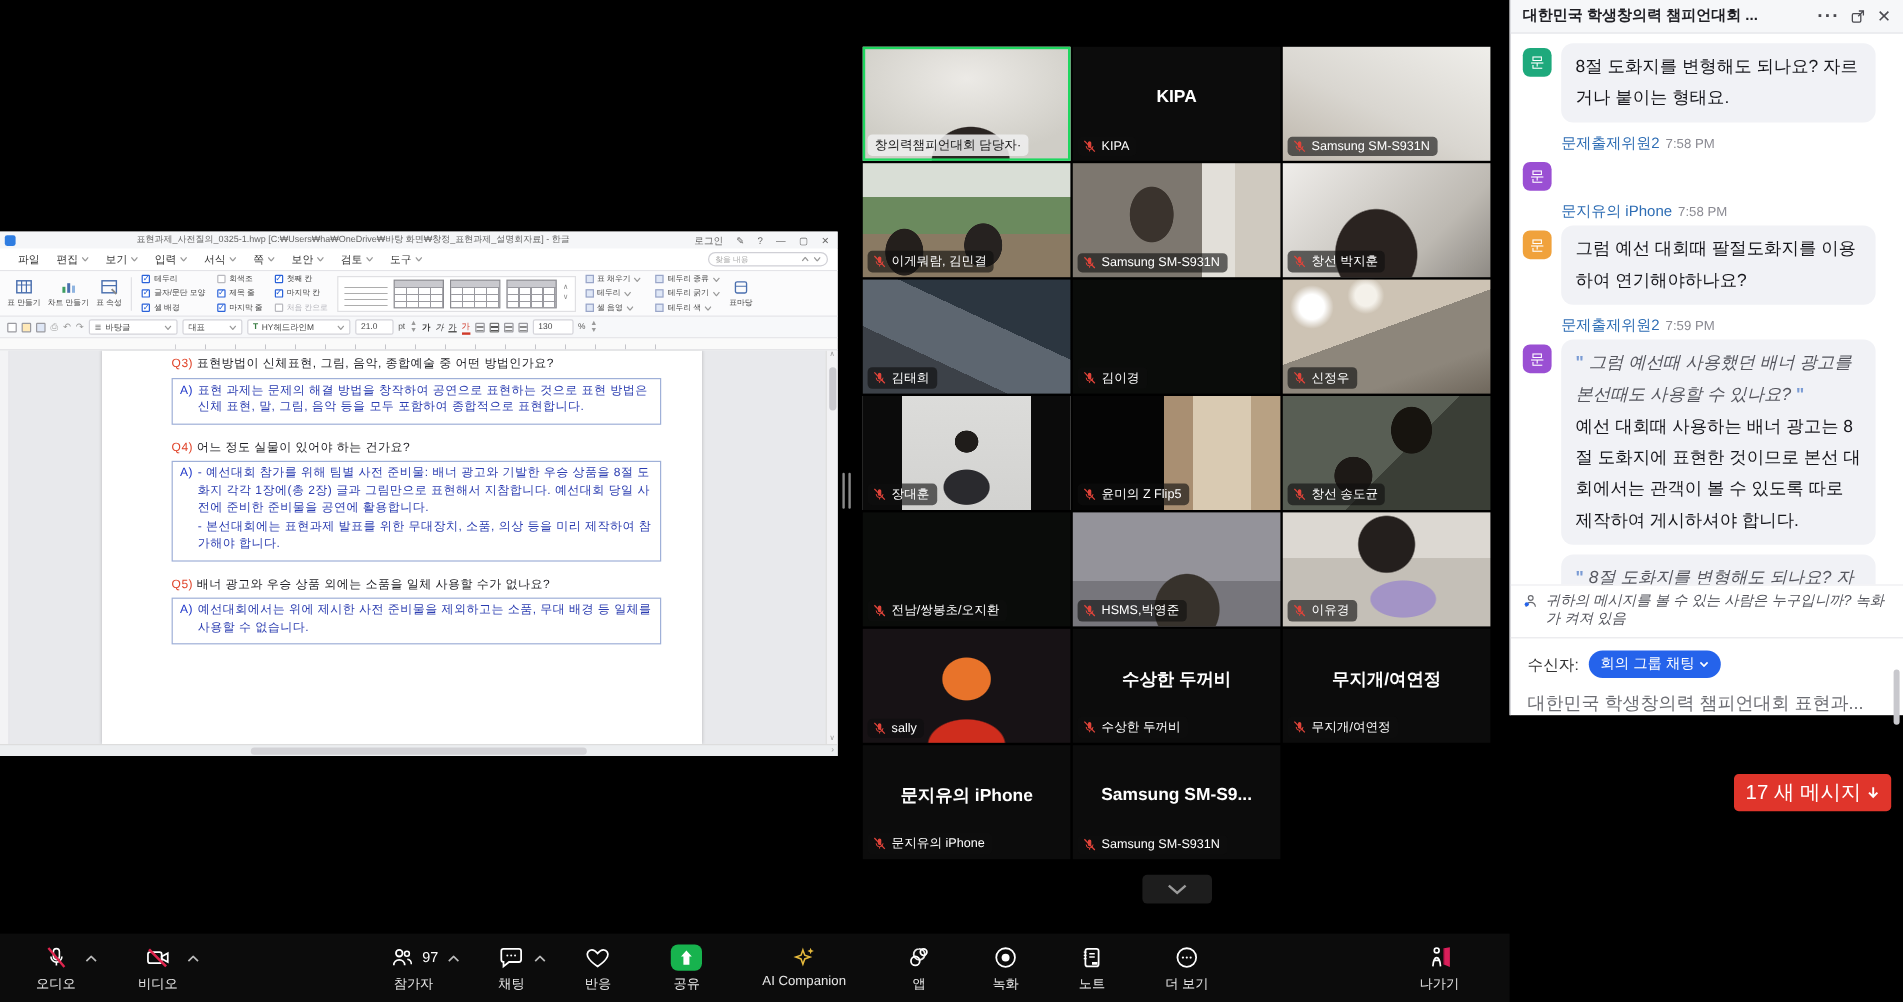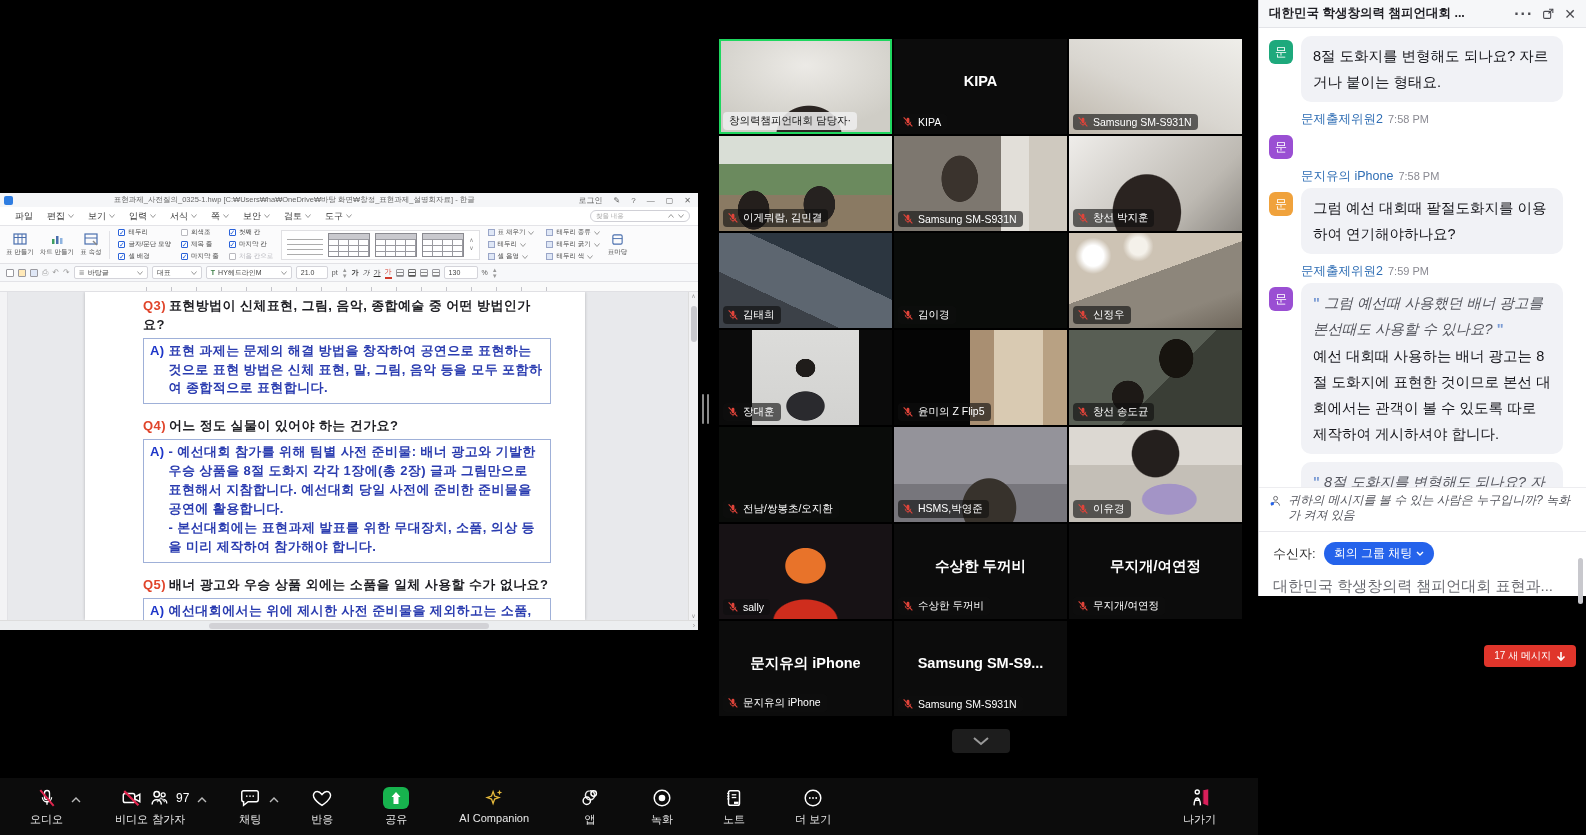--- a/index.html
+++ b/index.html
@@ -39,21 +39,21 @@
   .doc-fmt{height:18px;background:#f7f8fa;border-bottom:1px solid #e3e3e7;display:flex;align-items:center;gap:4px;padding:0 6px;font-size:7px;color:#555;flex:none;}
   .mini-ic{width:8px;height:8px;border:1px solid #9a9aa0;border-radius:1px;background:#fff;flex:none;}
   .mini-tx{color:#999;font-size:8px;}
   .fmt-dd{height:13px;border:1px solid #d4d4da;background:#fff;border-radius:2px;display:flex;align-items:center;padding:0 4px;gap:3px;color:#444;white-space:nowrap;}
   .fmt-ga{font-weight:bold;color:#333;}
   .doc-ruler{height:10px;background:#fafafa;border-bottom:1px solid #e0e0e4;position:relative;flex:none;}
   .ruler-ticks{position:absolute;left:146px;width:406px;top:0;bottom:0;background:repeating-linear-gradient(90deg,#c4c4ca 0 1px,transparent 1px 25px);background-size:100% 45%;background-position:0 100%;background-repeat:no-repeat;}
   .doc-canvas{position:relative;flex:1;background:#e8e9ec;overflow:hidden;}
   .vruler{position:absolute;left:0;top:0;bottom:10px;width:8px;background:#f3f3f5;border-right:1px solid #e2e2e6;}
   .page{position:absolute;left:85px;top:0;width:500px;bottom:10px;background:#fff;box-shadow:0 0 3px rgba(0,0,0,.22);}
-  .qa{padding:5px 34px 0 58px;font-size:13px;line-height:1.45;font-weight:bold;letter-spacing:.4px;}
+  .qa{padding:5px 34px 0 58px;font-size:10px;line-height:1.45;font-weight:normal;letter-spacing:.4px;}
   .qa-block{margin-bottom:13px;}
   .q-line{color:#1d1d22;}
   .q-label{color:#e0442a;margin-right:3px;}
   .a-box{border:1px solid #9fb0d8;margin-top:3px;padding:3px 6px 4px;color:#2a3cb0;display:flex;gap:4px;}
   .a-label{color:#1d35c9;flex:none;}
   .a-lines div{margin-bottom:1px;}
   .vscroll{position:absolute;right:0;top:0;width:10px;bottom:10px;background:#f2f2f4;border-left:1px solid #ddd;}
   .vthumb{position:absolute;top:14px;left:2px;width:6px;height:36px;background:#c9c9ce;border-radius:3px;}
   .vs-a{position:absolute;left:0;right:0;text-align:center;font-size:6px;color:#999;line-height:1;}
   .hscroll{position:absolute;left:0;right:0;bottom:0;height:10px;background:#eceef0;border-top:1px solid #ddd;}
@@ -86,21 +86,21 @@
   .v-room-right{background:linear-gradient(90deg,#050505 0 44%,#a98f72 44% 58%,#d9cab2 58% 86%,#b8a183 86%);}
   .v-two-people{background:radial-gradient(28px 32px at 62% 30%,#17140f 60%,transparent 62%),radial-gradient(26px 26px at 34% 70%,#1d1916 60%,transparent 62%),linear-gradient(135deg,#585e54 0 55%,#3a3e36 55%);}
   .v-person-gray{background:radial-gradient(46px 50px at 55% 85%,#37322c 58%,transparent 60%),linear-gradient(180deg,#94939a 0 60%,#77767c 60%);}
   .v-desk{background:radial-gradient(46px 26px at 58% 76%,#a394c6 58%,transparent 61%),radial-gradient(42px 42px at 50% 28%,#241f1d 55%,transparent 58%),linear-gradient(180deg,#dcd8d2 0 40%,#c4bfb7 40%);}
   .v-fox{background:radial-gradient(34px 30px at 50% 44%,#e8732a 58%,transparent 61%),radial-gradient(54px 36px at 50% 102%,#cf2d1d 58%,transparent 61%),#171215;}
   .grid-more{position:absolute;left:952px;top:729px;width:58px;height:24px;background:#1d1d1d;border-radius:4px;display:flex;align-items:center;justify-content:center;}
 
   
   .toolbar{position:absolute;left:0;bottom:0;width:1258px;height:57px;background:#0c0c0c;display:flex;align-items:center;}
   .tb-left{display:flex;gap:52px;padding-left:30px;flex:none;}
-  .tb-center{display:flex;gap:50px;flex:1;}
+  .tb-center{display:flex;gap:50px;justify-content:center;flex:1;}
   .tb-right{display:flex;padding-right:42px;flex:none;}
   .tb-item{position:relative;display:flex;flex-direction:column;align-items:center;gap:3px;color:#e8e8e8;font-size:11px;white-space:nowrap;}
   .tb-top{height:22px;display:flex;align-items:center;gap:4px;}
   .tb-chev{position:absolute;right:-18px;top:6px;}
   .tb-badge{color:#fff;font-size:12px;margin-left:2px;}
   .share-box{width:26px;height:22px;background:#17b34e;border-radius:6px;display:flex;align-items:center;justify-content:center;}
 
   
   .chat{position:absolute;left:1258px;top:0;width:328px;height:596px;background:#fff;border-left:1px solid #cfcfd4;display:flex;flex-direction:column;}
   .chat-header{height:28px;background:#f6f7f9;border-bottom:1px solid #e3e4e8;display:flex;align-items:center;padding:0 10px;gap:9px;flex:none;}
@@ -108,21 +108,21 @@
   .ch-ic{color:#4a4a50;display:flex;align-items:center;}
   .chat-msgs{position:relative;flex:1;overflow:hidden;padding:8px 12px 0 10px;}
   .sender-row{margin:9px 0 3px 32px;font-size:12.5px;color:#2e6db4;white-space:nowrap;}
   .msg-time{color:#8a8a92;font-size:11px;margin-left:5px;}
   .msg-row{display:flex;gap:8px;margin-bottom:8px;align-items:flex-start;}
   .avatar{width:24px;height:24px;border-radius:6px;color:#fff;font-size:12px;display:flex;align-items:center;justify-content:center;flex:none;margin-top:4px;}
   .avatar-sp{width:24px;flex:none;}
   .bubble{background:#f1f2f6;border-radius:10px;padding:7px 12px;font-size:14.5px;line-height:1.8;color:#17171c;max-width:262px;}
   .quote{font-style:italic;color:#55565e;}
   .qm{color:#7a9bd4;font-style:normal;font-weight:bold;}
-  .new-msg{position:absolute;top:645px;right:10px;background:#e0352b;color:#fff;font-size:10px;padding:4px 10px;border-radius:4px;display:flex;align-items:center;gap:5px;}
+  .new-msg{position:absolute;top:645px;right:10px;background:#e0352b;color:#fff;font-size:17px;padding:4px 10px;border-radius:4px;display:flex;align-items:center;gap:5px;}
   .privacy{display:flex;gap:6px;padding:5px 10px 7px;font-size:12px;color:#55565e;line-height:1.3;border-top:1px solid #ededf0;border-bottom:1px solid #e8e8ec;flex:none;align-items:flex-start;font-style:italic;}
   .compose{padding:10px 14px 0;flex:none;}
   .to-row{display:flex;align-items:center;gap:8px;font-size:13px;color:#333;}
   .to-pill{background:#2563eb;color:#fff;font-size:12px;padding:3px 10px;border-radius:12px;display:flex;align-items:center;gap:4px;}
   .compose-input{margin-top:12px;font-size:15px;color:#6b6c72;white-space:nowrap;overflow:hidden;}
   .chat-scroll{position:absolute;left:1578px;top:558px;width:5px;height:46px;background:#c8c8cd;border-radius:3px;}
 </style>
 </head>
 <body>
 

